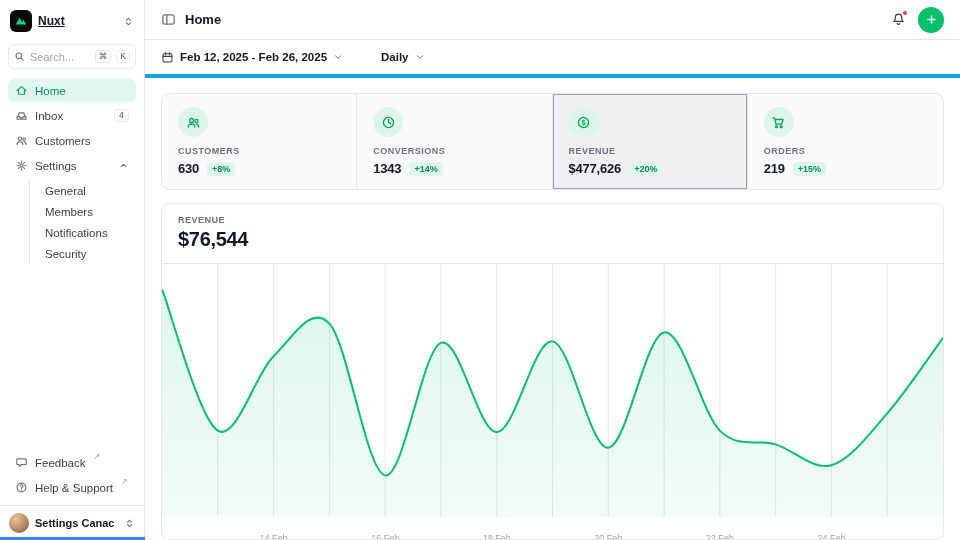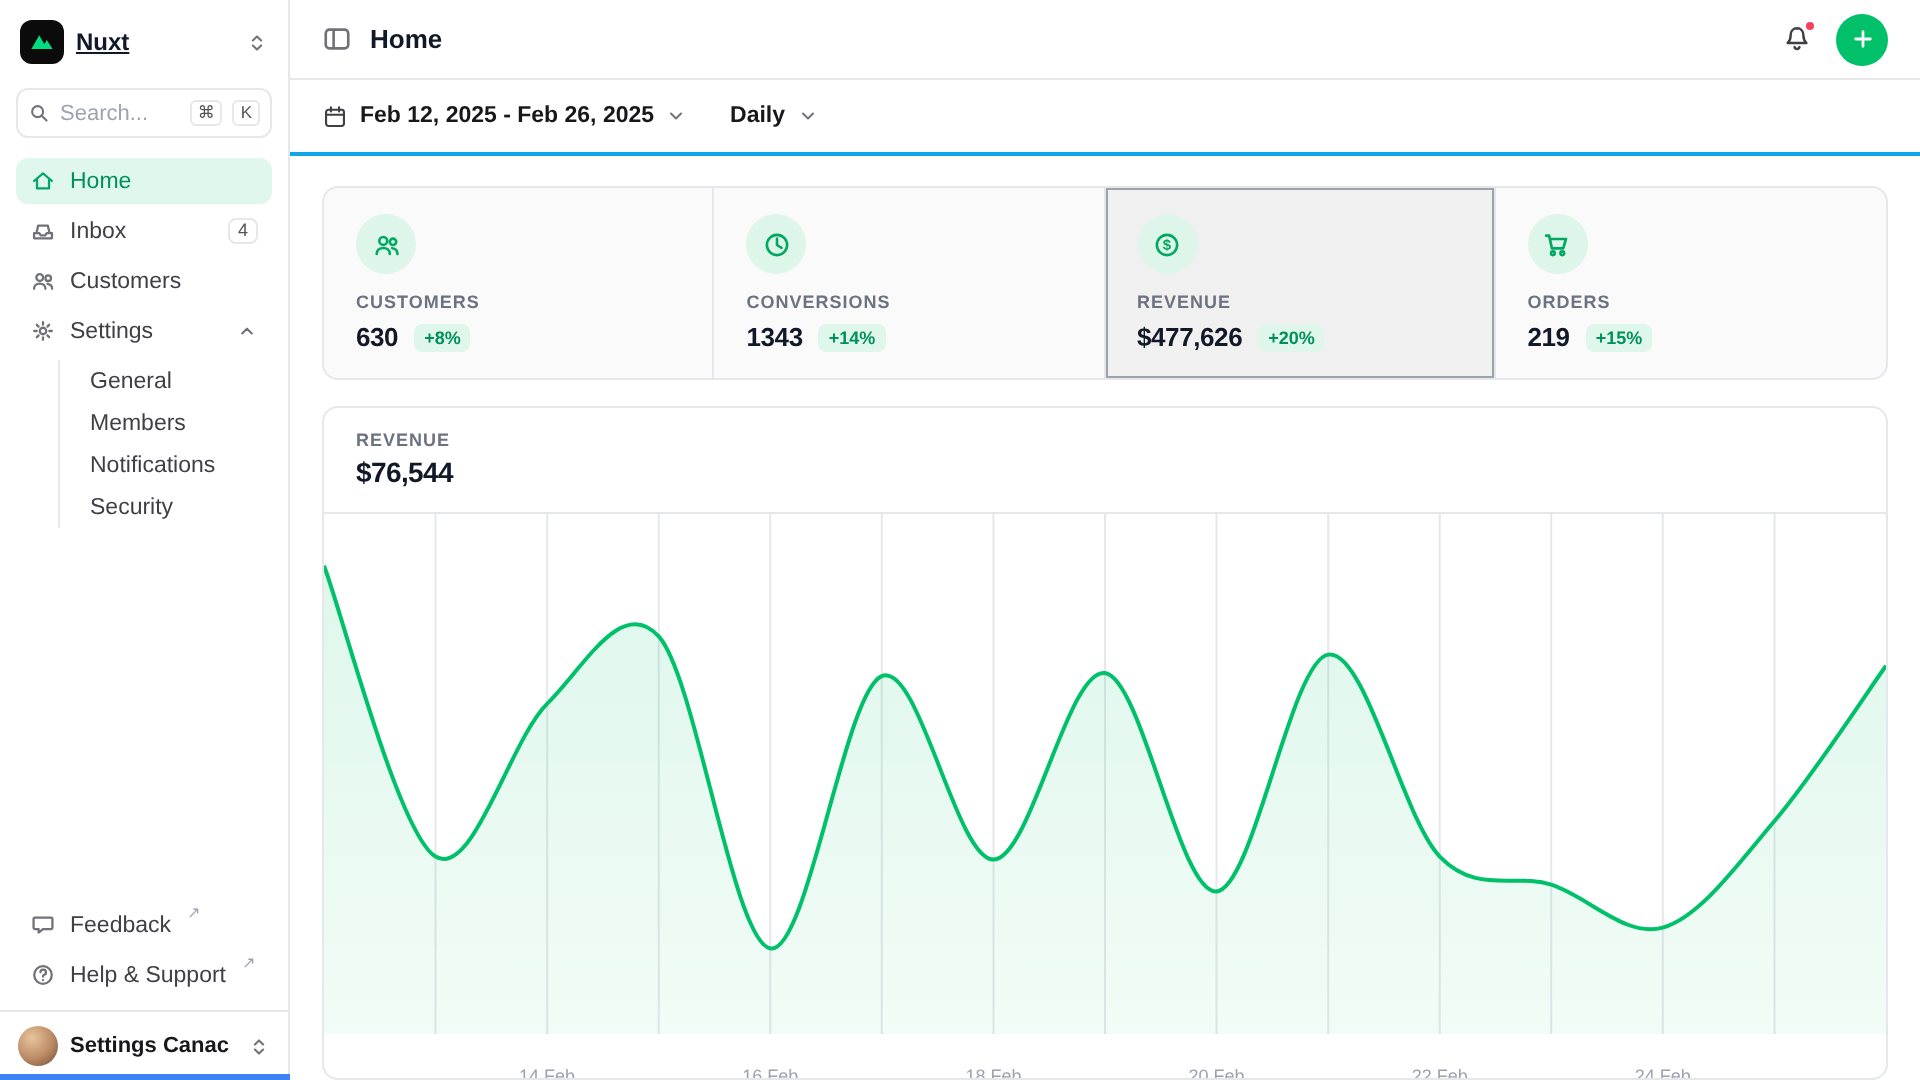--- a/index.html
+++ b/index.html
@@ -51,22 +51,22 @@
   .main { flex: 1; display: flex; flex-direction: column; min-width: 0; }
   .main-header { height: 40px; border-bottom: 1px solid #e5e7eb; display: flex; align-items: center;
                  gap: 9px; padding: 0 16px; flex: none; }
   .main-header .title { font-size: 13px; font-weight: 700; color: #111827; }
   .hdr-right { margin-left: auto; display: flex; align-items: center; gap: 12px; }
   .bell-wrap { position: relative; display: inline-flex; color: #3f3f46; }
   .notif-dot { position: absolute; top: -2px; right: -2px; width: 6px; height: 6px; border-radius: 50%;
                border: 1px solid #fff; }
   .add-btn { width: 26px; height: 26px; border-radius: 50%; border: none;
              display: flex; align-items: center; justify-content: center; }
-  .main-toolbar { height: 38px; border-bottom: 2px solid #0ea5e9; display: flex; align-items: center;
-                  gap: 22px; padding: 0 16px; flex: none; }
+  .main-toolbar { height: 38px; border-bottom: 4px solid #0ea5e9; display: flex; align-items: center;
+                  gap: 38px; padding: 0 16px; flex: none; }
   .picker { display: flex; align-items: center; gap: 6px; font-size: 11.5px; font-weight: 600; color: #18181b; }
   .picker .ic { color: #3f3f46; display: inline-flex; }
   .chev { color: #71717a; display: inline-flex; }
 
   .content { flex: 1; padding: 15px 16px 0 16px; display: flex; flex-direction: column; gap: 13px; min-height: 0; }
 
   
   .stats { display: grid; grid-template-columns: repeat(4, 1fr); border: 1px solid #e5e7eb;
            border-radius: 8px; background: #fafafa; overflow: hidden; flex: none; }
   .stat { padding: 13px 16px; border-right: 1px solid #e5e7eb; background: transparent; }
@@ -78,21 +78,21 @@
   .stat-vrow { margin-top: 5px; display: flex; align-items: center; gap: 8px; }
   .stat-value { font-size: 13px; font-weight: 700; color: #111827; letter-spacing: -0.2px; }
   .delta-badge { background: #dff7ea; color: #00915a; font-size: 9px; font-weight: 700;
                  padding: 2px 5px; border-radius: 4px; }
 
   
   .chart-card { flex: 1; border: 1px solid #e5e7eb; border-radius: 8px; background: #fff;
                 display: flex; flex-direction: column; min-height: 0; overflow: hidden; }
   .chart-head { padding: 11px 16px 12px 16px; border-bottom: 1px solid #e5e7eb; flex: none; }
   .chart-label { font-size: 9px; letter-spacing: 0.5px; color: #6b7280; font-weight: 600; }
-  .chart-value { font-size: 14px; font-weight: 700; color: #111827; margin-top: 3px; letter-spacing: -0.3px; }
+  .chart-value { font-size: 20px; font-weight: 700; color: #111827; margin-top: 3px; letter-spacing: -0.3px; }
   .chart-body { flex: 1; position: relative; min-height: 0; }
   .chart-body svg { position: absolute; inset: 0; width: 100%; height: 100%; display: block; }
   .chart-xaxis { height: 22px; position: relative; flex: none; }
   .x-tick { position: absolute; top: 16px; transform: translateX(-50%); font-size: 9px; color: #9ca3af; white-space: nowrap; }
 </style>
 </head>
 <body>
 
 <aside class="sidebar" data-interactable="false">
 

